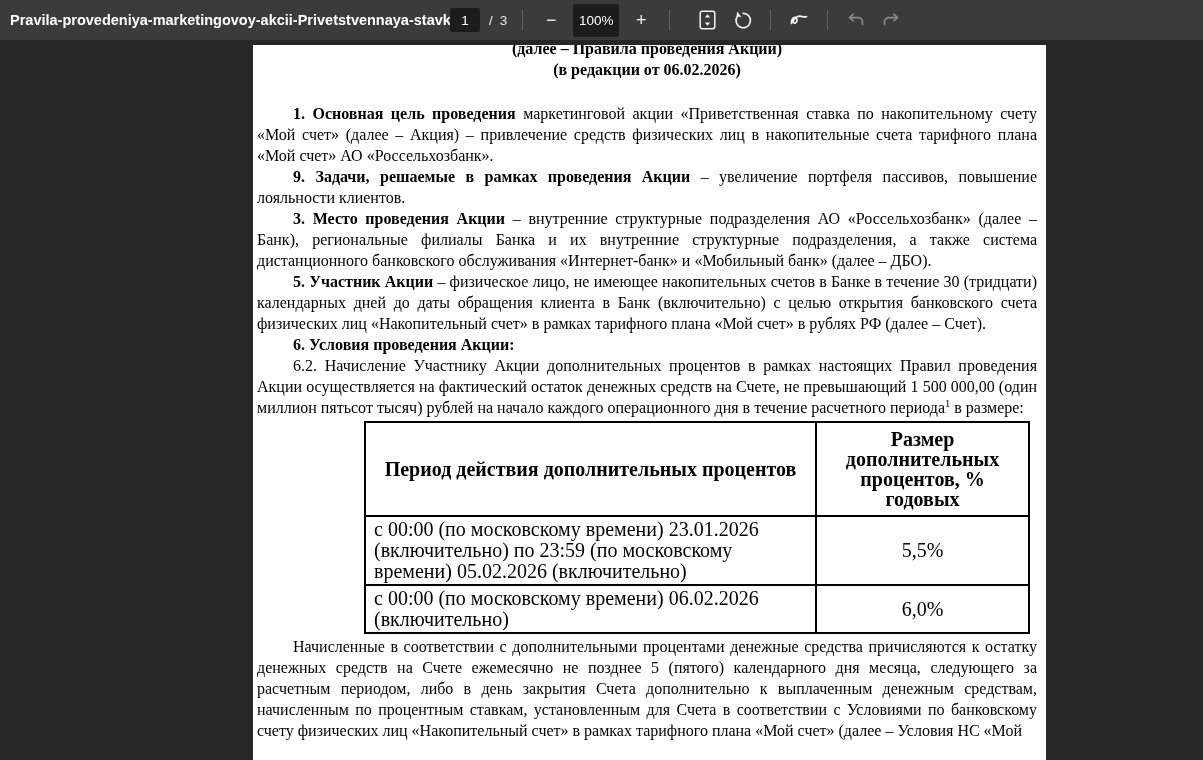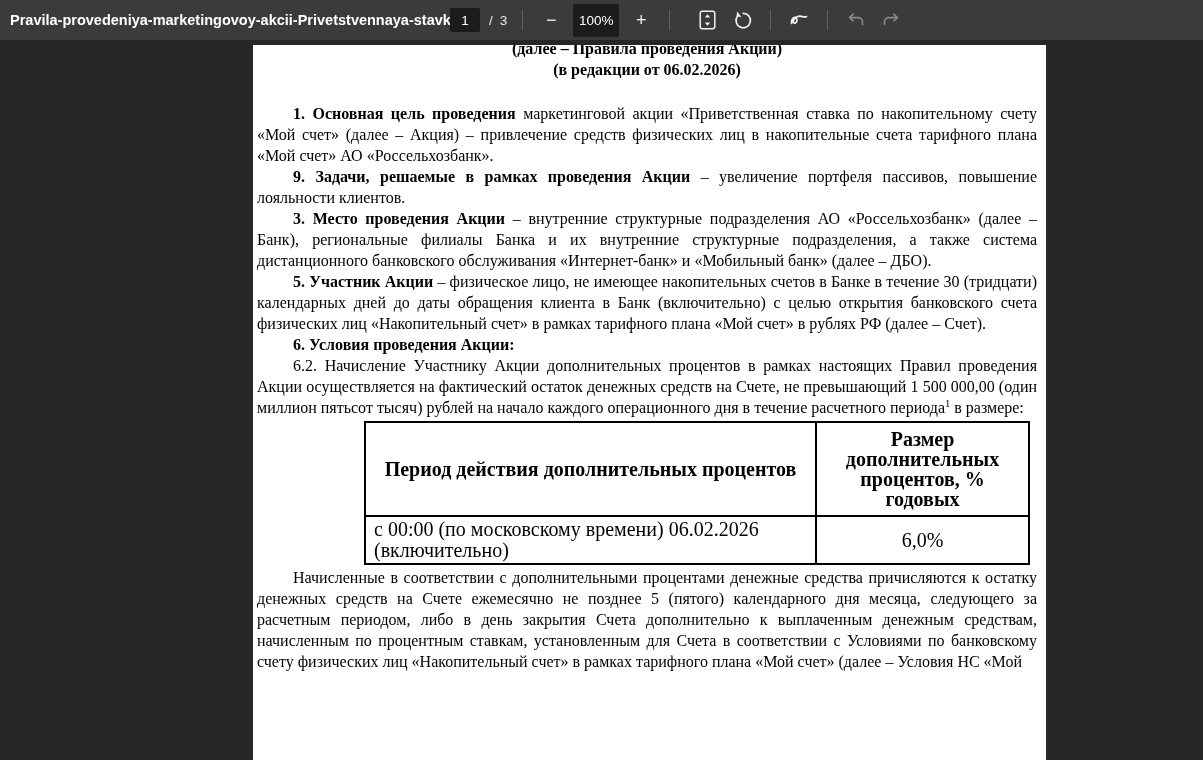--- a/index.html
+++ b/index.html
@@ -176,20 +176,24 @@
             <col style="width:451px">
             <col style="width:213px">
           </colgroup>
         <thead>
           <tr>
             <th>Период действия дополнительных процентов</th>
             <th>Размер дополнительных процентов, % годовых</th>
           </tr>
         </thead>
         <tbody>
+          <tr class="row-1">
+            <td class="cell-period">с  00:00 (по московскому времени) 23.01.2026 (включительно) по 23:59 (по московскому времени) 05.02.2026 (включительно)</td>
+            <td class="cell-rate">5,5%</td>
+          </tr>
           <tr class="row-2">
             <td class="cell-period">с  00:00 (по московскому времени) 06.02.2026 (включительно)</td>
             <td class="cell-rate">6,0%</td>
           </tr>
         </tbody>
       </table>
 
       <p class="para">Начисленные в соответствии с дополнительными процентами денежные средства причисляются к остатку денежных средств на Счете ежемесячно не позднее 5 (пятого) календарного дня месяца, следующего за расчетным периодом, либо в день закрытия Счета дополнительно к выплаченным денежным средствам, начисленным по процентным ставкам, установленным для Счета в соответствии с Условиями по банковскому счету физических лиц «Накопительный счет» в рамках тарифного плана «Мой счет» (далее – Условия НС «Мой</p>
 
     </div>

